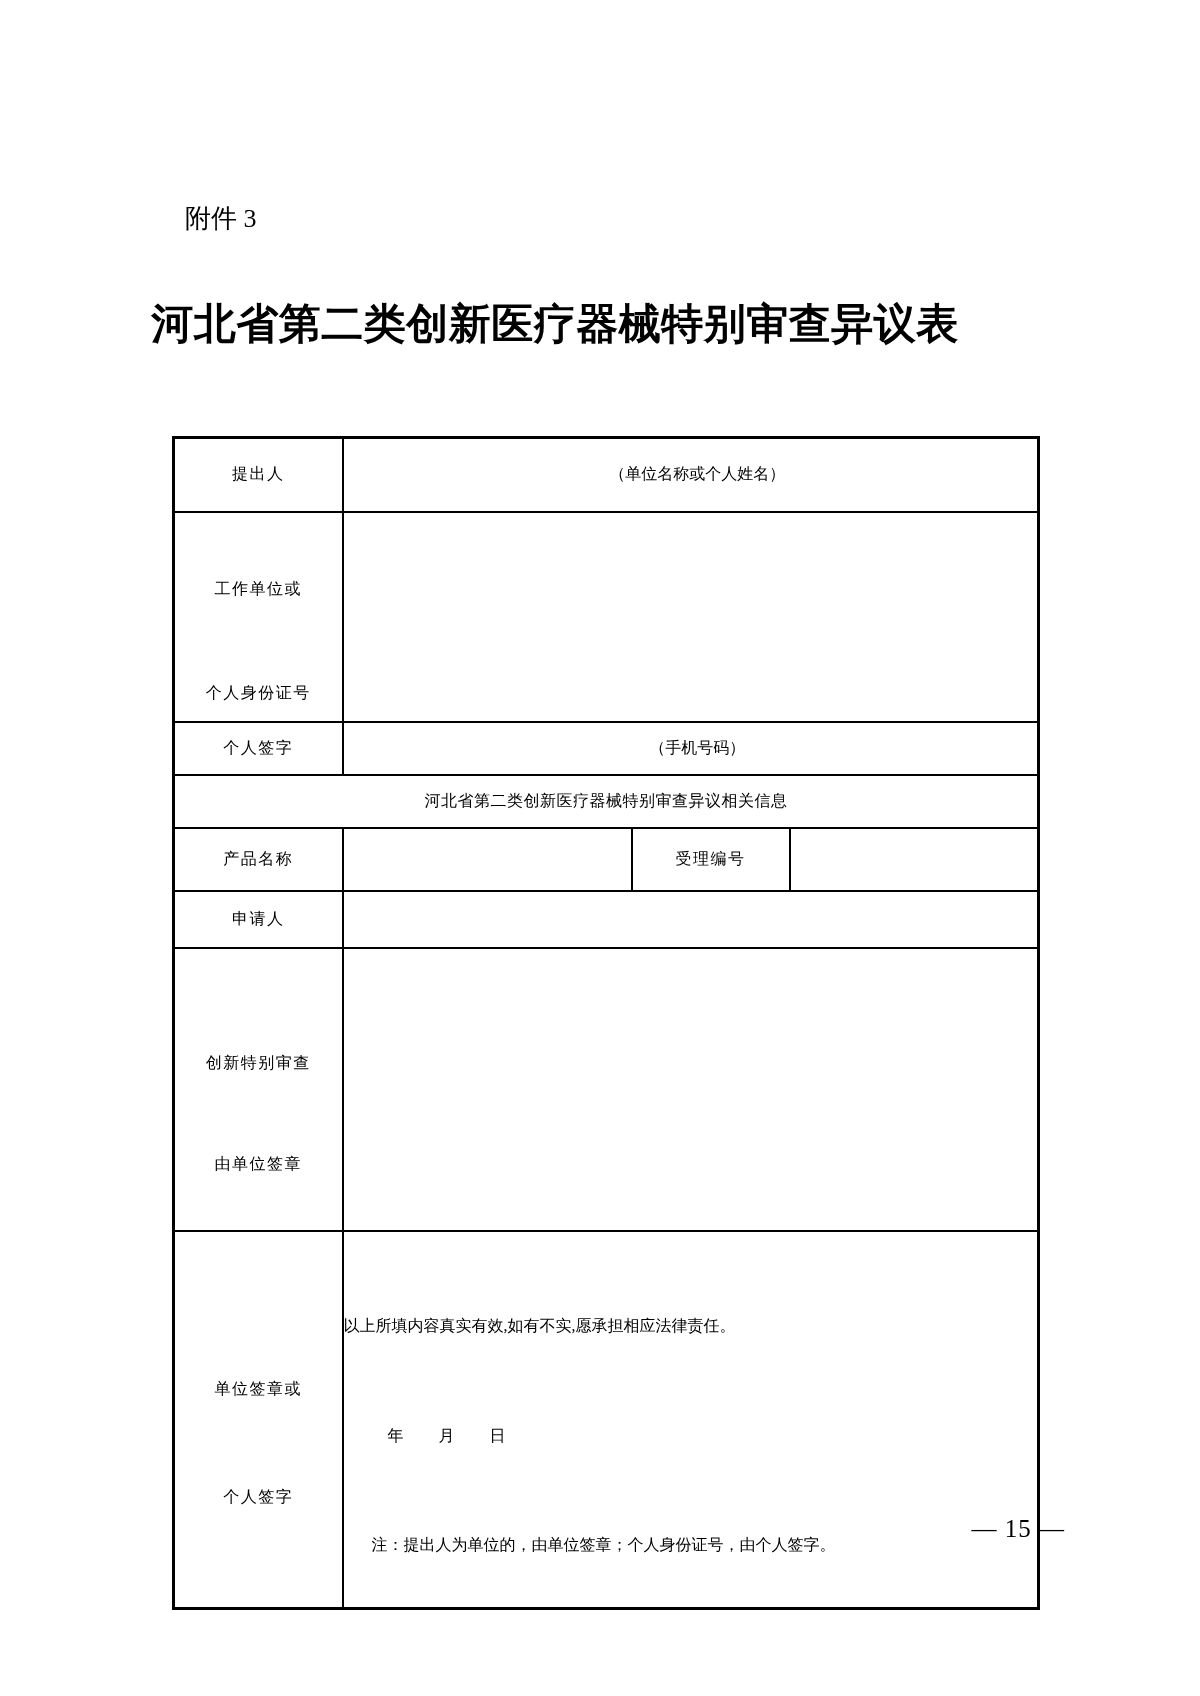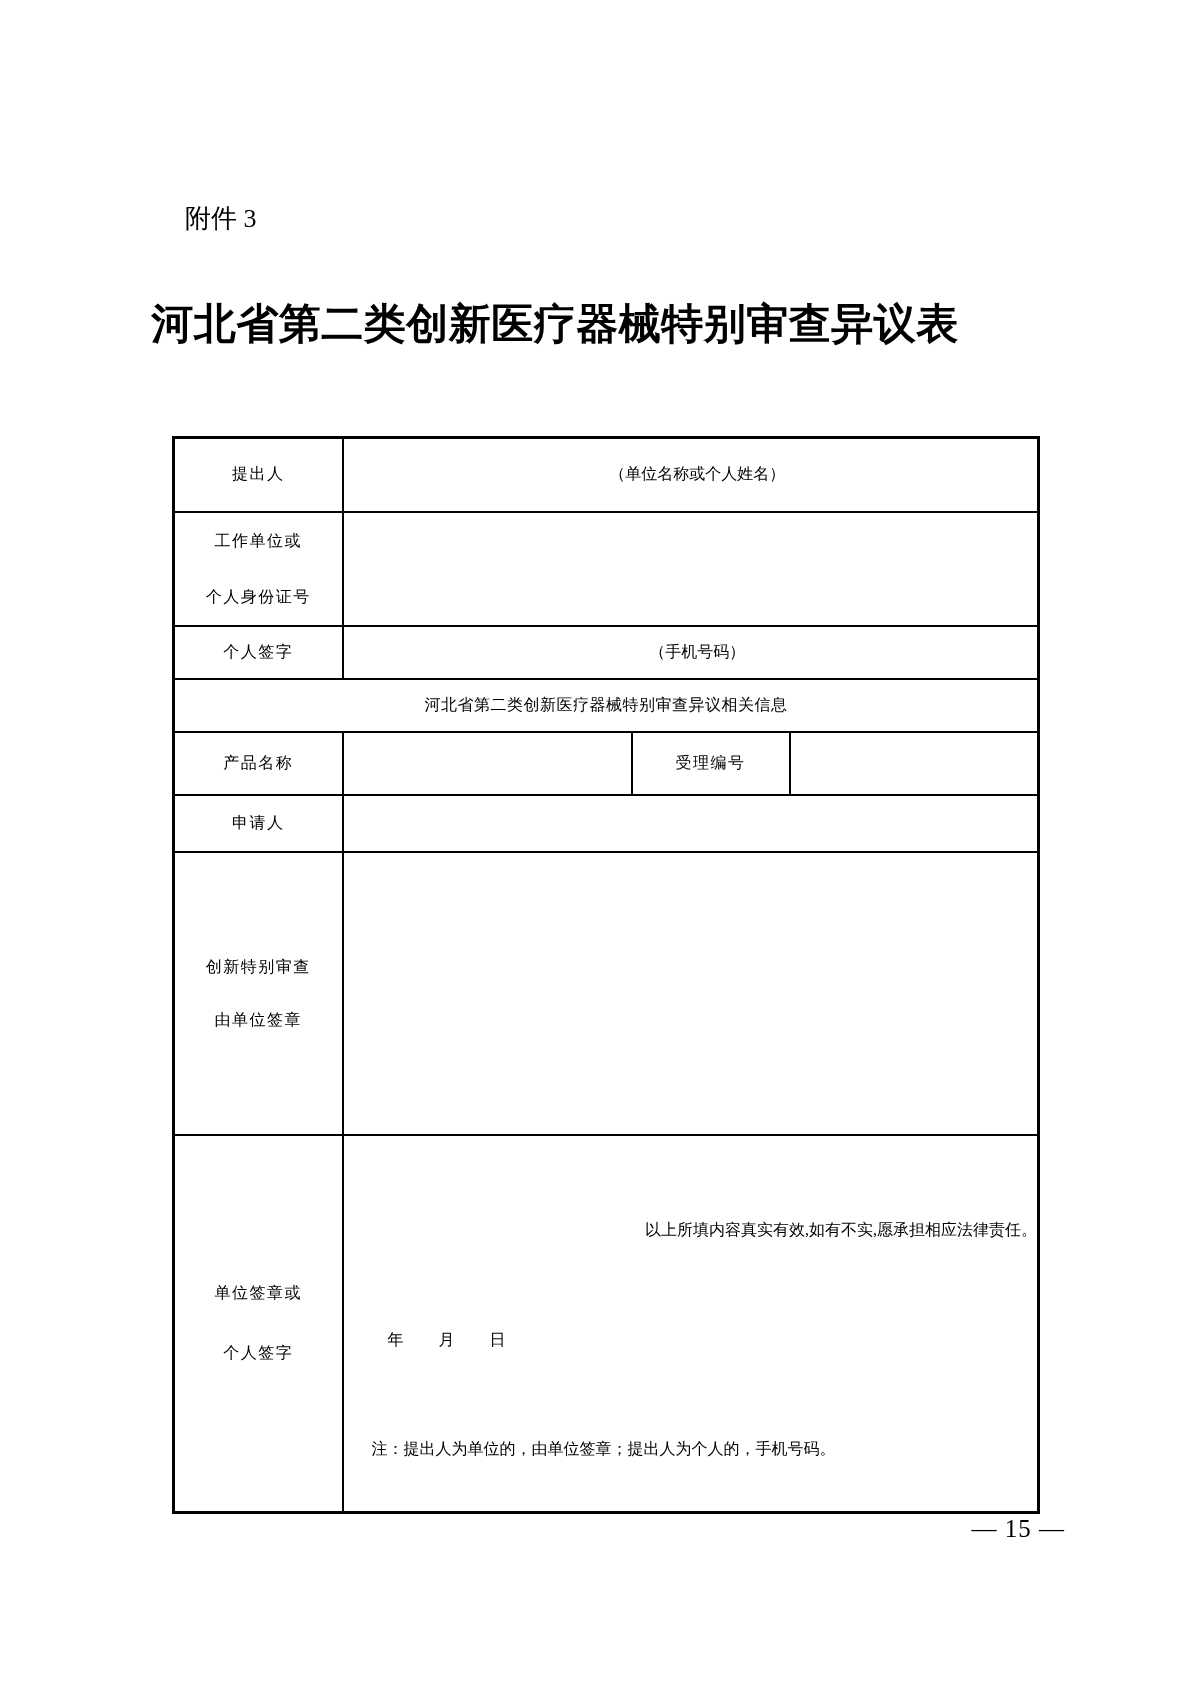--- a/index.html
+++ b/index.html
@@ -48,21 +48,21 @@
     overflow: hidden;
   }
   td.label-cell {
     text-align: center;
     letter-spacing: 1.5px;
   }
   td.value-cell {
     text-align: center;
     padding-left: 14px;
   }
-  .two-line { line-height: 56px; }
+  .two-line { line-height: 56px; margin-top: 48px; }
   .row-reason .two-line { line-height: 53px; }
   .row-sign  .two-line { line-height: 60px; }
   tr.row-1 { height: 74px; }
   tr.row-2 { height: 95px; }
   tr.row-3 { height: 53px; }
   tr.row-4 { height: 53px; }
   tr.row-5 { height: 63px; }
   tr.row-6 { height: 57px; }
   tr.row-reason { height: 283px; }
   tr.row-sign { height: 378px; }
@@ -70,21 +70,21 @@
     text-align: center;
     letter-spacing: 0.5px;
   }
   td.sign-content-cell {
     vertical-align: top;
     padding: 0;
   }
   .sign-statement {
     margin-top: 43px;
     line-height: 30px;
-    text-align: right;
+    text-align: left;
   }
   .sign-date {
     margin-top: 80px;
     line-height: 30px;
     text-align: left;
     padding-left: 44px;
     letter-spacing: 1px;
   }
   .sign-note {
     margin-top: 67px;
@@ -156,21 +156,21 @@
         <td class="value-cell" colspan="3"></td>
       </tr>
       <tr class="row-sign">
         <td class="label-cell">
           <div class="two-line">单位签章或</div>
           <div class="two-line">个人签字</div>
         </td>
         <td class="sign-content-cell" colspan="3">
           <div class="sign-statement">以上所填内容真实有效,如有不实,愿承担相应法律责任。</div>
           <div class="sign-date">年　　月　　日</div>
-          <div class="sign-note">注：提出人为单位的，由单位签章；提出人为个人的，手机号码。</div>
+          <div class="sign-note">注：提出人为单位的，由单位签章；个人身份证号，由个人签字。</div>
         </td>
       </tr>
     </tbody>
   </table>
 
   <div class="page-number">— 15 —</div>
 
 </div>
 
 </body></html>

